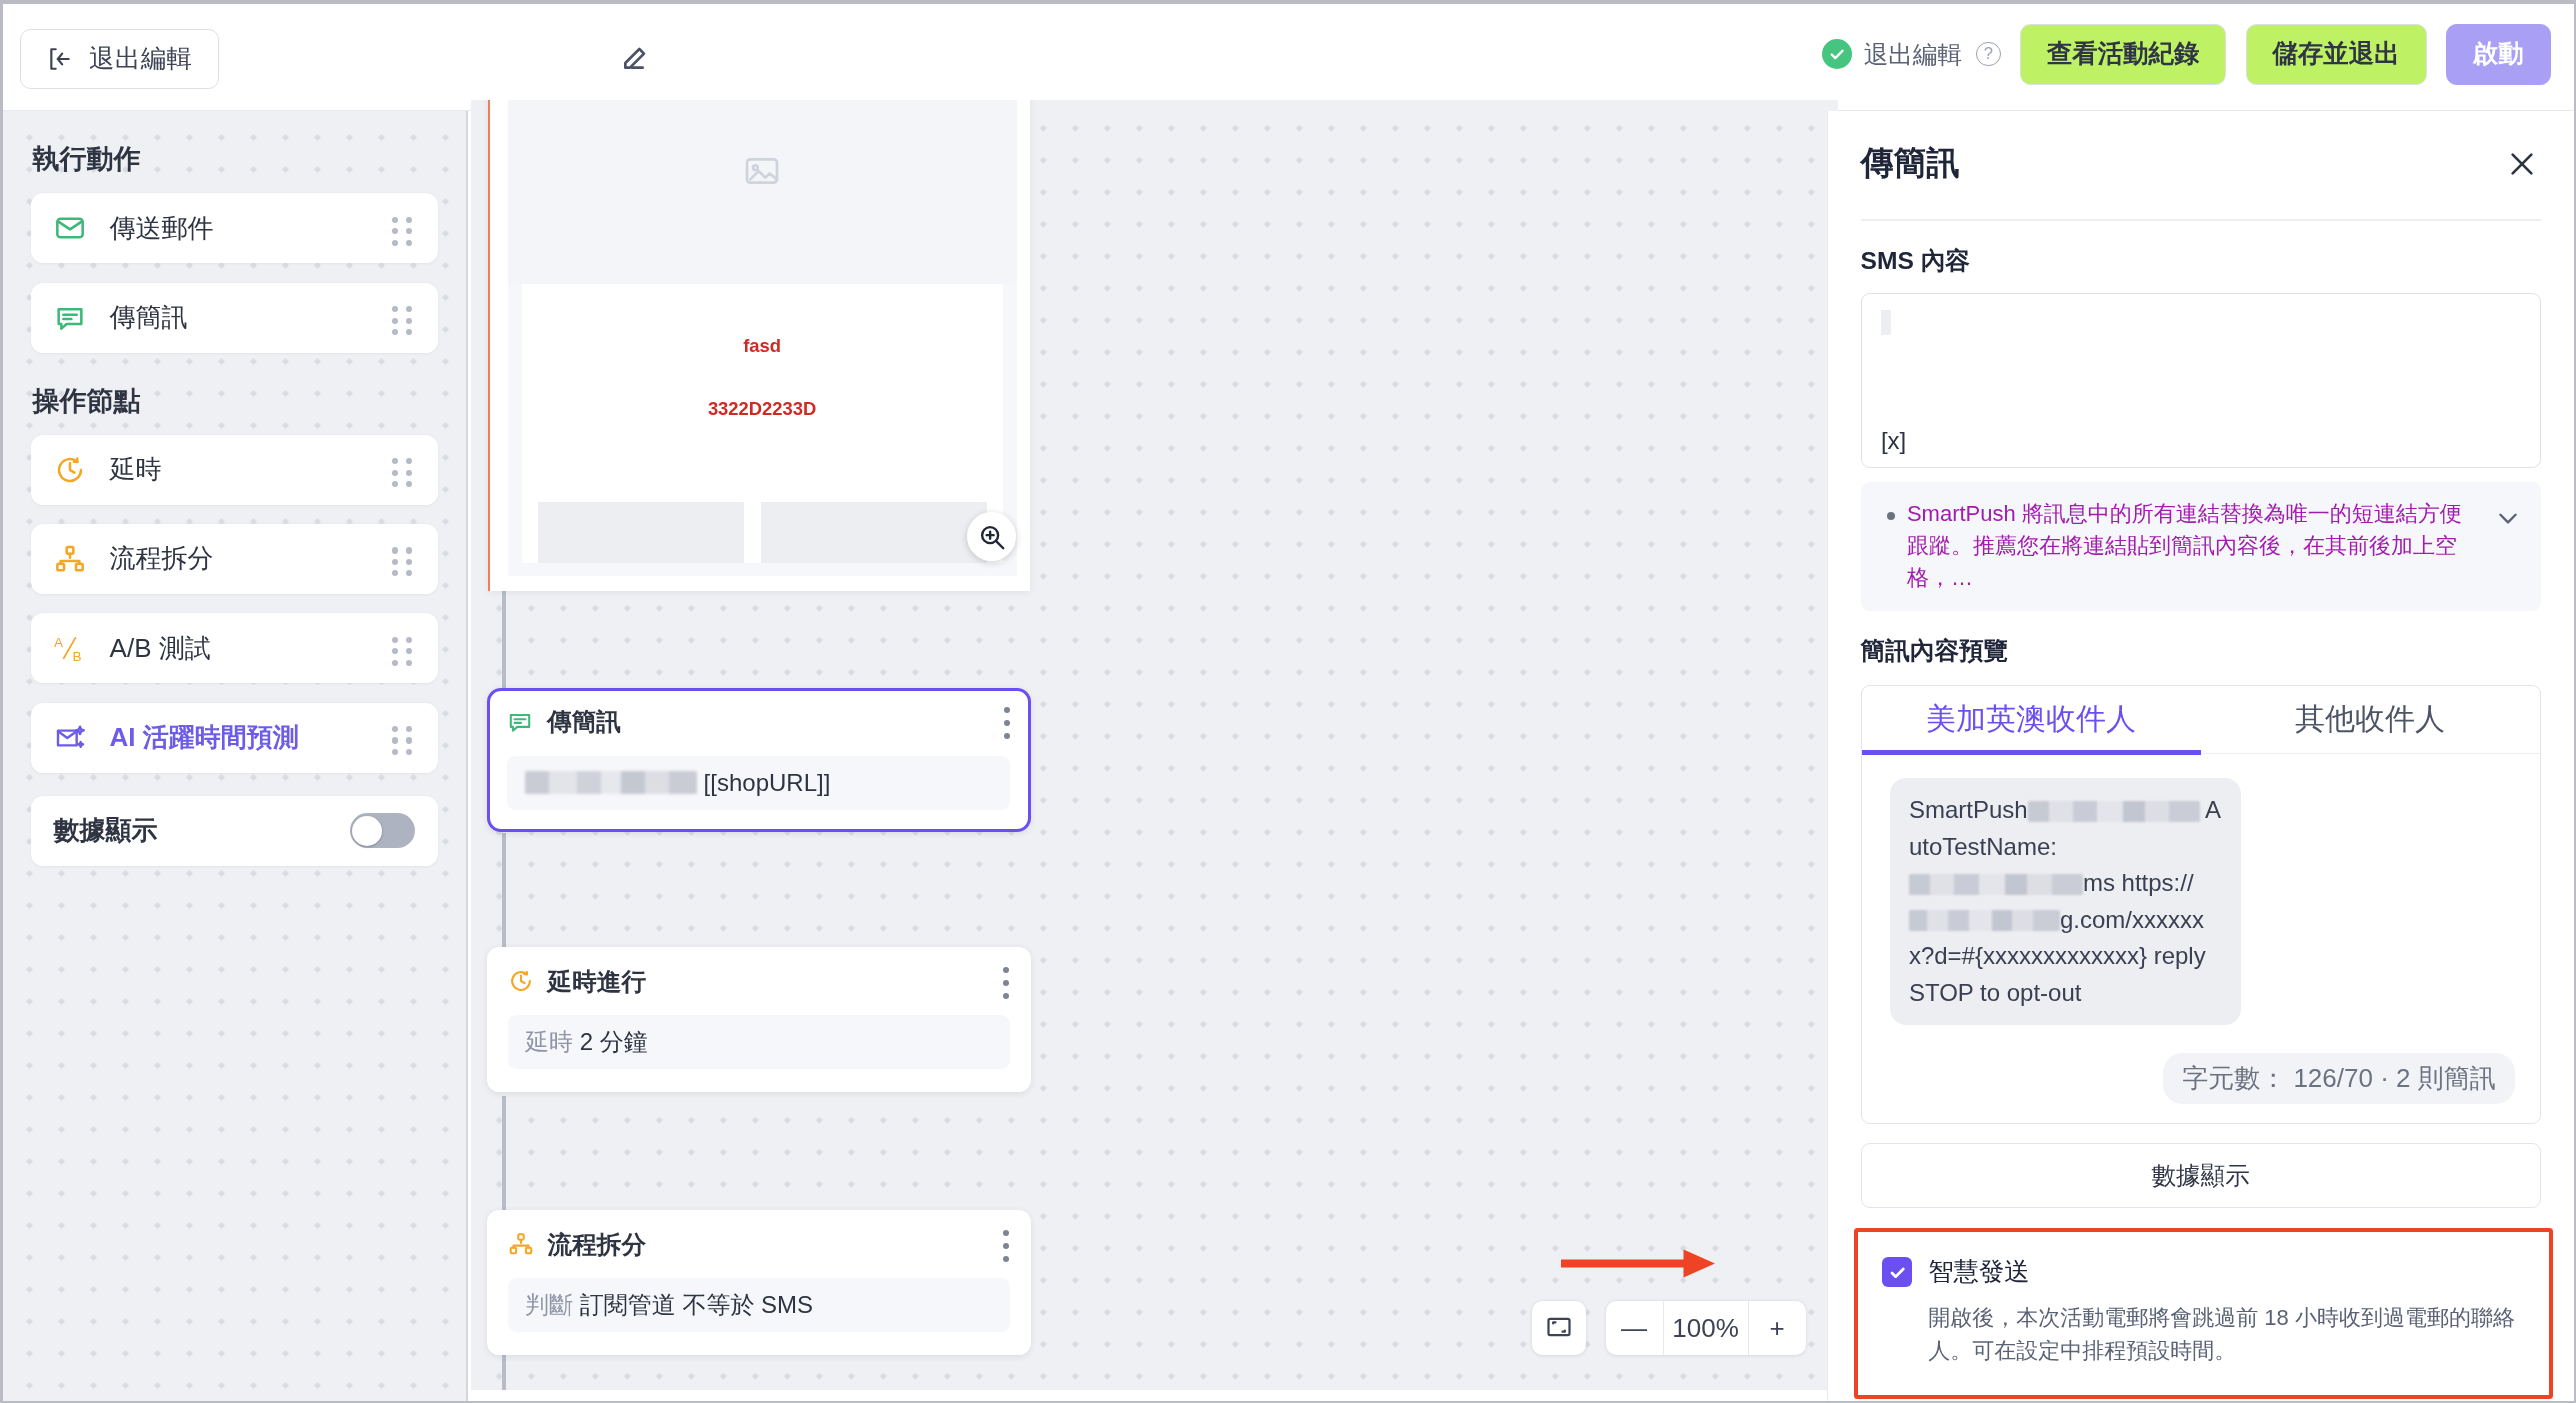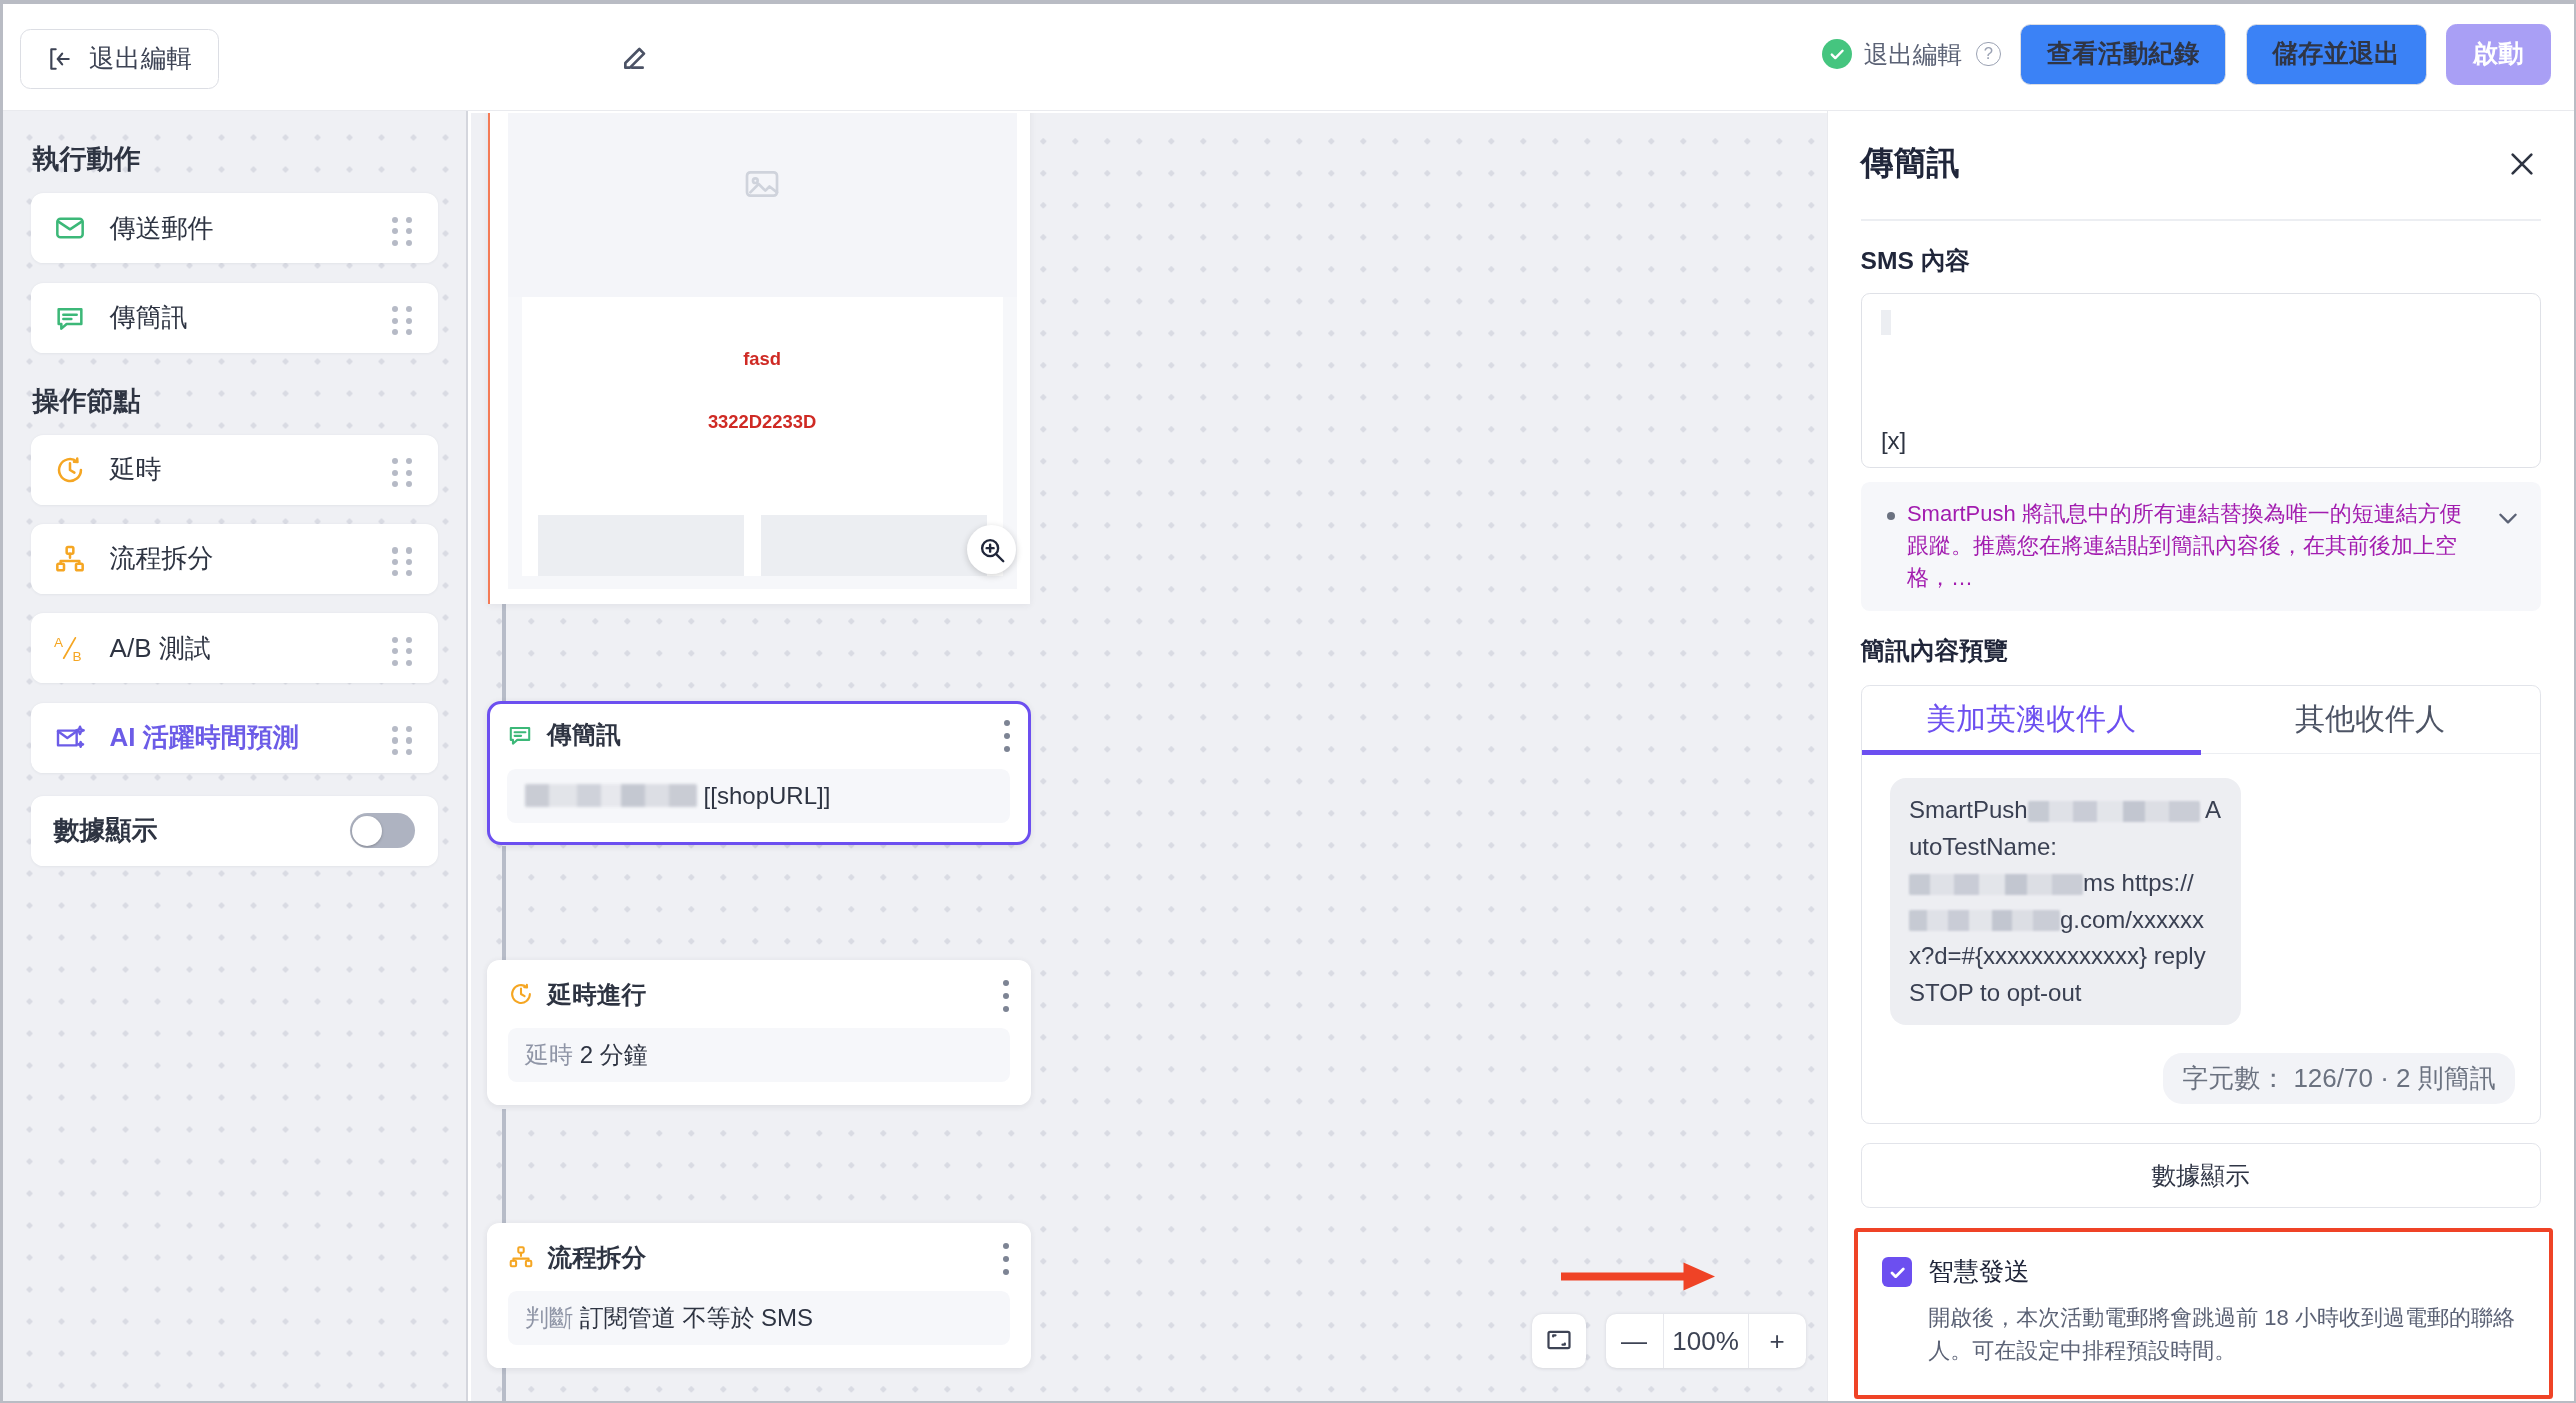--- a/index.html
+++ b/index.html
@@ -54,21 +54,21 @@
   .help-q {
     width: 24.6px; height: 24.6px; border-radius: 50%;
     border: 1.8px solid #9ba2b3; color: #9ba2b3;
     font-size: 16.7px; display:flex; align-items:center; justify-content:center;
     margin-left: 2.6px; cursor: pointer;
   }
   .tbtn {
     height: 61px; padding: 0 26px;
     display: flex; align-items: center; justify-content:center;
     border: 1.8px solid #dcdee4; border-radius: 10.5px;
-    background: #3b82f6; cursor: pointer;
+    background: #bef264; cursor: pointer;
     font-size: 25.4px; color: #2f3545; font-weight: 700;
     white-space: nowrap;
   }
   .tbtn.primary {
     background: #a99ff5; border-color: #a99ff5; color: #ffffff; font-weight: 700;
   }
 
   
   .sidebar {
     position: absolute; left: 0; top: 107px;
@@ -107,21 +107,21 @@
     position: relative; cursor: pointer;
   }
   .switch .knob {
     position:absolute; left: 2.6px; top: 2.6px;
     width: 30px; height: 30px; border-radius: 50%; background: #fff;
     box-shadow: 0 0.9px 2.6px rgba(0,0,0,.25);
   }
 
   
   .canvas {
-    position: absolute; left: 468px; top: 109px;
+    position: absolute; left: 468px; top: 96px;
     width: 1367px; height: 1290px;
     background: #eff0f4;
     background-image: radial-gradient(#d9dbe3 2.8px, transparent 2.9px);
     background-size: 32px 32px;
     background-position: 12.3px 12.3px;
     overflow: hidden;
   }
   .connector {
     position:absolute; left: 31px; width: 4.4px; background: #b7bcc8;
   }

